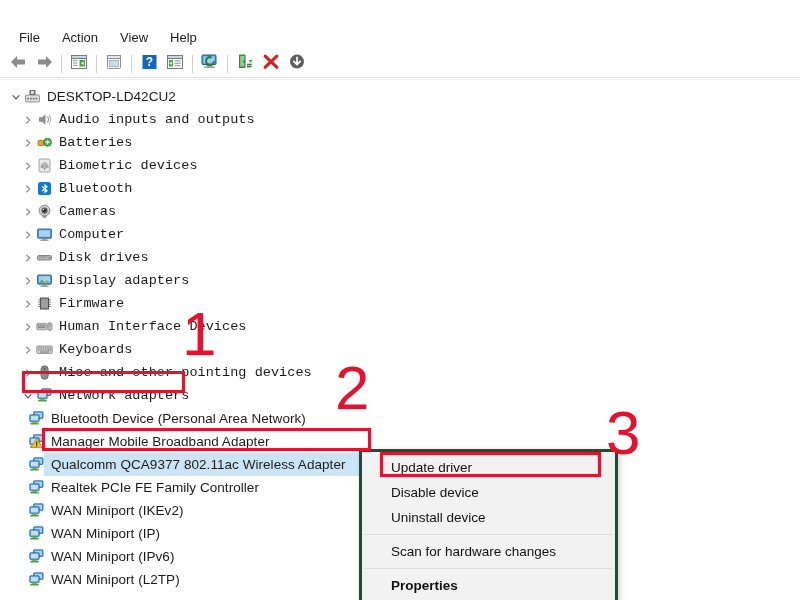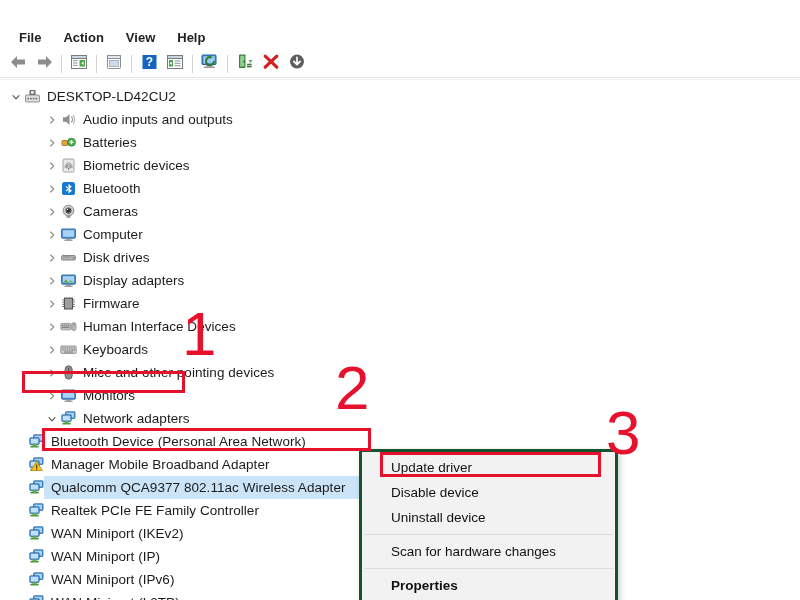--- a/index.html
+++ b/index.html
@@ -51,21 +51,20 @@
   .menubar {
     position: absolute;
     left: 0; top: 26px;
     width: 800px;
     height: 24px;
     background: #ffffff;
     display: flex;
     align-items: center;
     padding-left: 8px;
     box-sizing: border-box;
-    font-weight: bold;
   }
   .menu-item {
     font-size: 13px;
     color: #222222;
     padding: 2px 11px 3px 11px;
     cursor: default;
     white-space: nowrap;
   }
 
   
@@ -153,21 +152,21 @@
   }
   .row .inner {
     position: relative;
     z-index: 1;
     display: flex;
     align-items: center;
   }
 
   
   .lvl0 { padding-left: 8px; }
-  .lvl1 { padding-left: 44px; }
+  .lvl1 { padding-left: 20px; font-family: Liberation Mono, monospace; }
   .lvl2 { padding-left: 28px; }
 
   
   .ctxmenu {
     position: absolute;
     left: 359px;
     top: 449px;
     width: 259px;
     background: #f2f2f2;
     border: 3px solid #14532d;
@@ -609,38 +608,20 @@
           <div class="ico">
             <svg width="17" height="17" viewBox="0 0 17 17">
               <rect x="5" y="1.8" width="7.2" height="13.4" rx="3.6" fill="#8f8f8f" stroke="#636363" stroke-width="0.9"></rect>
               <rect x="8.2" y="3.6" width="0.9" height="3" rx="0.45" fill="#424242"></rect>
             </svg>
           </div>
           <div class="lbl">Mice and other pointing devices</div>
         </div>
       </div>
 
-      <div class="row lvl1">
-        <div class="inner">
-          <div class="chev">
-            <svg width="10" height="10" viewBox="0 0 10 10">
-                <path d="M3.6 2 L6.8 5 L3.6 8" fill="none" stroke="#8a8a8a" stroke-width="1.1" stroke-linecap="round" stroke-linejoin="round"></path>
-              </svg>
-          </div>
-          <div class="ico">
-            <svg width="17" height="17" viewBox="0 0 17 17">
-              <rect x="1.6" y="3" width="13.8" height="9.2" rx="0.8" fill="#4a90d9" stroke="#2a6496" stroke-width="0.9"></rect>
-              <rect x="2.9" y="4.2" width="11.2" height="6.6" fill="#a8d3f2"></rect>
-              <rect x="6.4" y="12.3" width="4.2" height="1.5" fill="#8a8a8a"></rect>
-              <rect x="4.4" y="13.6" width="8.2" height="1.4" rx="0.5" fill="#a0a0a0"></rect>
-            </svg>
-          </div>
-          <div class="lbl">Monitors</div>
-        </div>
-      </div>
 
       <div class="row lvl1">
         <div class="inner">
           <div class="chev">
             <svg width="10" height="10" viewBox="0 0 10 10">
                 <path d="M2 3.6 L5 6.8 L8 3.6" fill="none" stroke="#5a5a5a" stroke-width="1.2" stroke-linecap="round" stroke-linejoin="round"></path>
               </svg>
           </div>
           <div class="ico">
             <svg width="17" height="17" viewBox="0 0 17 17">

